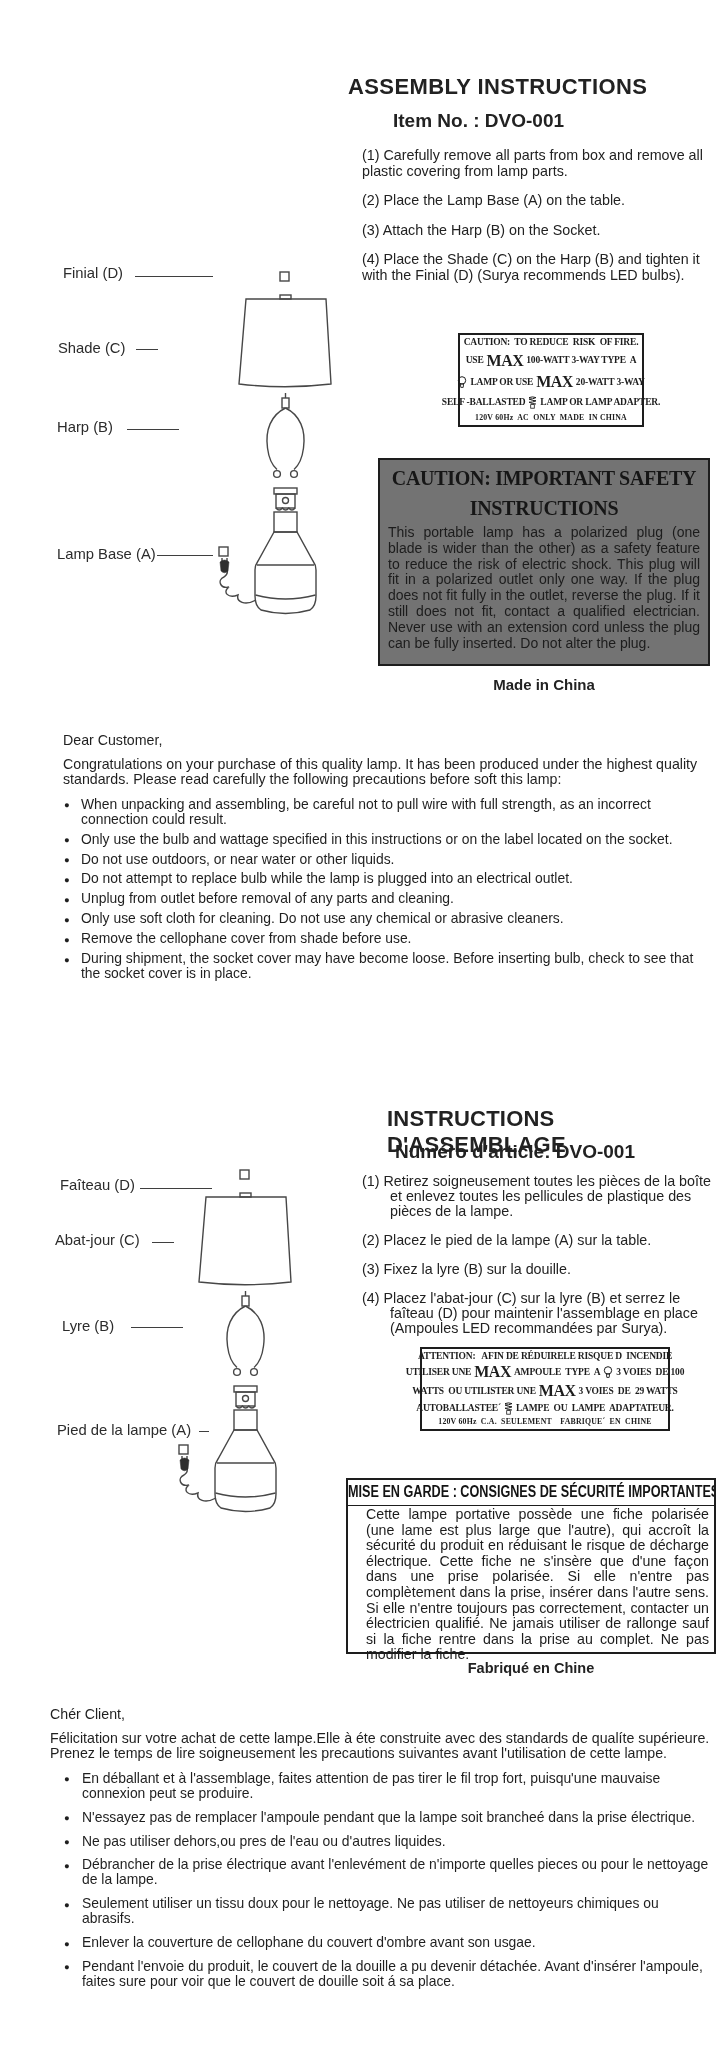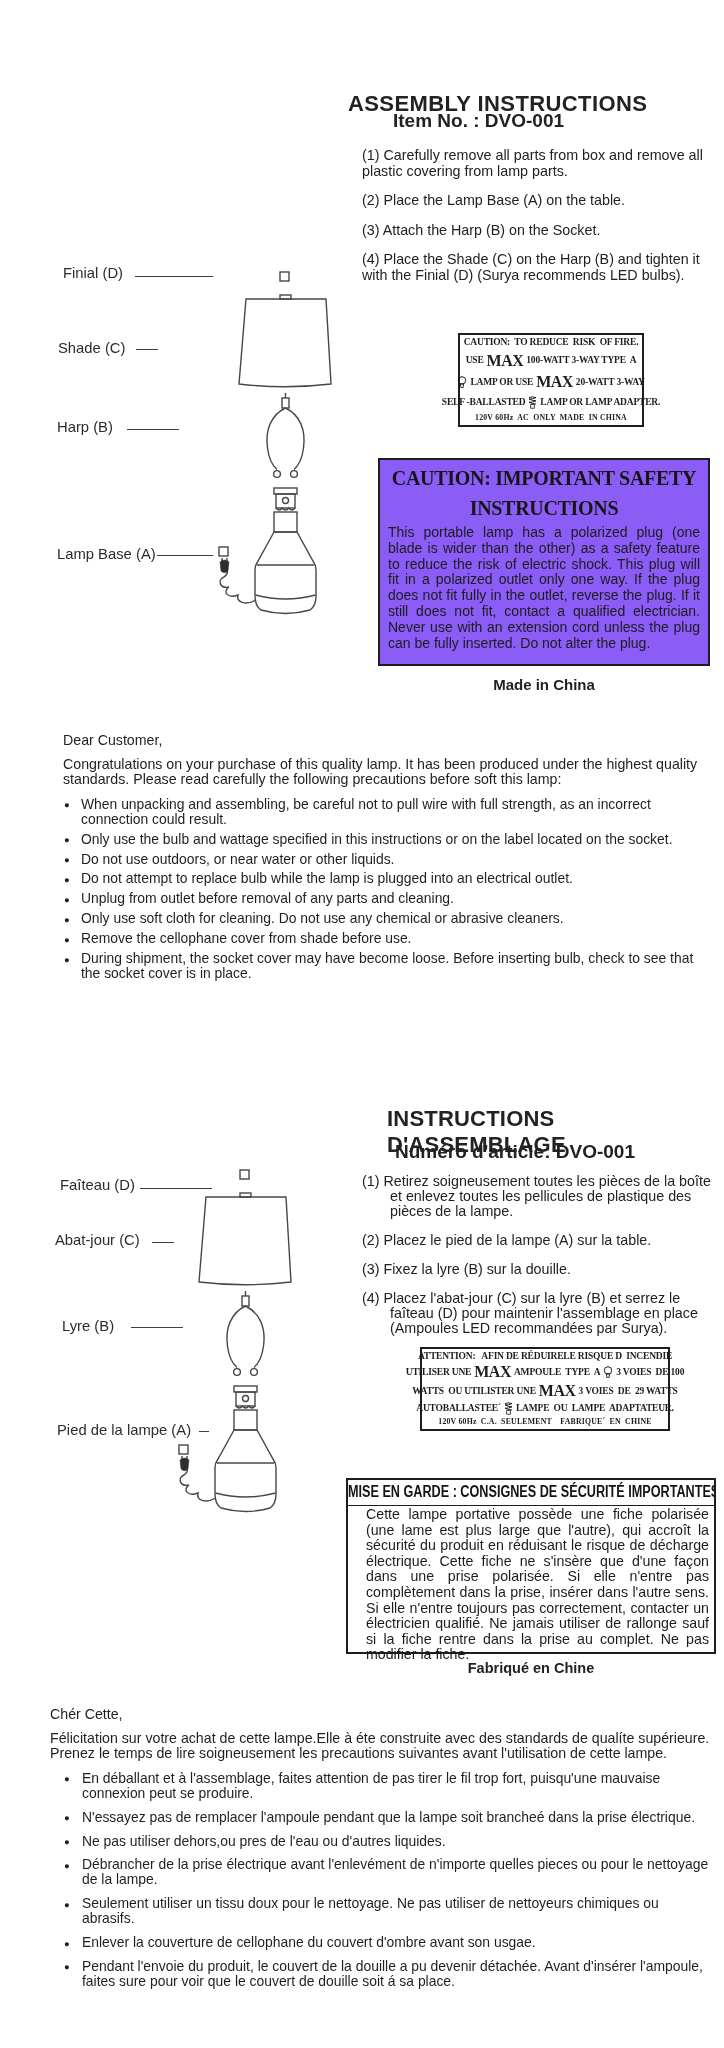--- a/index.html
+++ b/index.html
@@ -1,20 +1,20 @@
 <!DOCTYPE html>
 <html><head>
 <meta charset="utf-8">
 <style>
   html,body{margin:0;padding:0;background:#fff;}
   .page{position:relative;width:724px;height:2048px;background:#ffffff;
         font-family:"Liberation Sans",sans-serif;color:#222;overflow:hidden;}
   .abs{position:absolute;}
   
-  .en-title{left:348px;top:74px;font-size:22px;font-weight:bold;letter-spacing:.4px;margin-top:17px;}
+  .en-title{left:348px;top:74px;font-size:22px;font-weight:bold;letter-spacing:.4px;}
   .en-item{left:393px;top:110px;font-size:19px;font-weight:bold;}
   .fr-title{left:387px;top:1106px;font-size:22px;font-weight:bold;letter-spacing:.2px;}
   .fr-item{left:395px;top:1141px;font-size:19px;font-weight:bold;}
   
   .steps{left:362px;top:148px;width:352px;font-size:14.3px;line-height:15.5px;}
   .steps .step{margin-bottom:14px;}
   .fsteps{left:362px;top:1174px;width:354px;font-size:14.3px;line-height:15px;}
   .fsteps .step{margin-bottom:14px;padding-left:28px;text-indent:-28px;}
   
   .lbl{font-size:14.8px;color:#2c2c2c;white-space:nowrap;}
@@ -25,21 +25,21 @@
   
   .rbox{border:2px solid #1d1d1d;display:flex;flex-direction:column;justify-content:space-between;
         align-items:center;font-family:"Liberation Serif",serif;font-weight:bold;color:#1d1d1d;
         padding:3px 3px;box-sizing:border-box;}
   .rl{display:flex;align-items:center;justify-content:center;gap:3px;white-space:pre;line-height:1;}
   .rt{font-size:9.5px;letter-spacing:-.2px;white-space:pre;}
   .rmax{font-size:16px;letter-spacing:-.5px;line-height:1;}
   .rsmall{font-size:7.8px;letter-spacing:.2px;white-space:pre;}
   .ricon{flex:0 0 auto;display:block;}
   
-  .sbox{border:2.5px solid #1d1d1d;box-sizing:border-box;background:#8b5cf6;}
+  .sbox{border:2.5px solid #1d1d1d;box-sizing:border-box;background:#737373;}
   .sbox-en{left:378px;top:458px;width:332px;height:208px;}
   .sbox .stitle{font-family:"Liberation Serif",serif;font-weight:bold;text-align:center;
         font-size:20px;line-height:30px;letter-spacing:-.3px;padding-top:3px;color:#161616;}
   .sbox .sbody{padding:2px 8px 0 8px;font-size:14px;line-height:15.8px;text-align:justify;color:#1c1c1c;}
   .made{width:332px;left:378px;top:676px;text-align:center;font-size:15px;font-weight:bold;}
   .mbox{left:346px;top:1478px;width:370px;height:176px;border:2px solid #1d1d1d;box-sizing:border-box;}
   .mtitle-wrap{border-bottom:1.5px solid #1d1d1d;height:25px;overflow:hidden;}
   .mtitle{font-weight:bold;font-size:16px;line-height:24px;white-space:nowrap;
           transform:scaleX(0.79);transform-origin:0 50%;width:127%;text-align:center;color:#141414;}
   .mbody{padding:1px 5px 0 18px;font-size:14.2px;line-height:15.6px;text-align:justify;color:#1c1c1c;}
@@ -255,21 +255,21 @@
 
   <div class="abs mbox">
     <div class="mtitle-wrap">
       <div class="mtitle">MISE EN GARDE : CONSIGNES DE SÉCURITÉ IMPORTANTES</div>
     </div>
     <div class="mbody">Cette lampe portative possède une fiche polarisée (une lame est plus large que l'autre), qui accroît la sécurité du produit en réduisant le risque de décharge électrique. Cette fiche ne s'insère que d'une façon dans une prise polarisée. Si elle n'entre pas complètement dans la prise, insérer dans l'autre sens. Si elle n'entre toujours pas correctement, contacter un électricien qualifié. Ne jamais utiliser de rallonge sauf si la fiche rentre dans la prise au complet. Ne pas modifier la fiche.</div>
   </div>
   <div class="abs fabrique">Fabriqué en Chine</div>
 
   <div class="abs cust cust-fr">
-    <div>Chér Cette,</div>
+    <div>Chér Client,</div>
     <div class="intro">Félicitation sur votre achat de cette lampe.Elle à éte construite avec des standards de qualíte supérieure. Prenez le temps de lire soigneusement les precautions suivantes avant l'utilisation de cette lampe.</div>
     <ul>
       <li>En déballant et à l'assemblage, faites attention de pas tirer le fil trop fort, puisqu'une mauvaise connexion peut se produire.</li>
       <li>N'essayez pas de remplacer l'ampoule pendant que la lampe soit brancheé dans la prise électrique.</li>
       <li>Ne pas utiliser dehors,ou pres de l'eau ou d'autres liquides.</li>
       <li>Débrancher de la prise électrique avant l'enlevément de n'importe quelles  pieces ou pour le nettoyage de la lampe.</li>
       <li>Seulement utiliser un tissu doux pour le nettoyage. Ne pas utiliser de nettoyeurs chimiques ou abrasifs.</li>
       <li>Enlever la couverture de cellophane du couvert d'ombre avant son usgae.</li>
       <li>Pendant l'envoie du produit, le couvert de la douille a pu devenir détachée. Avant d'insérer l'ampoule, faites sure pour voir que le couvert de douille soit á sa place.</li>
     </ul>

